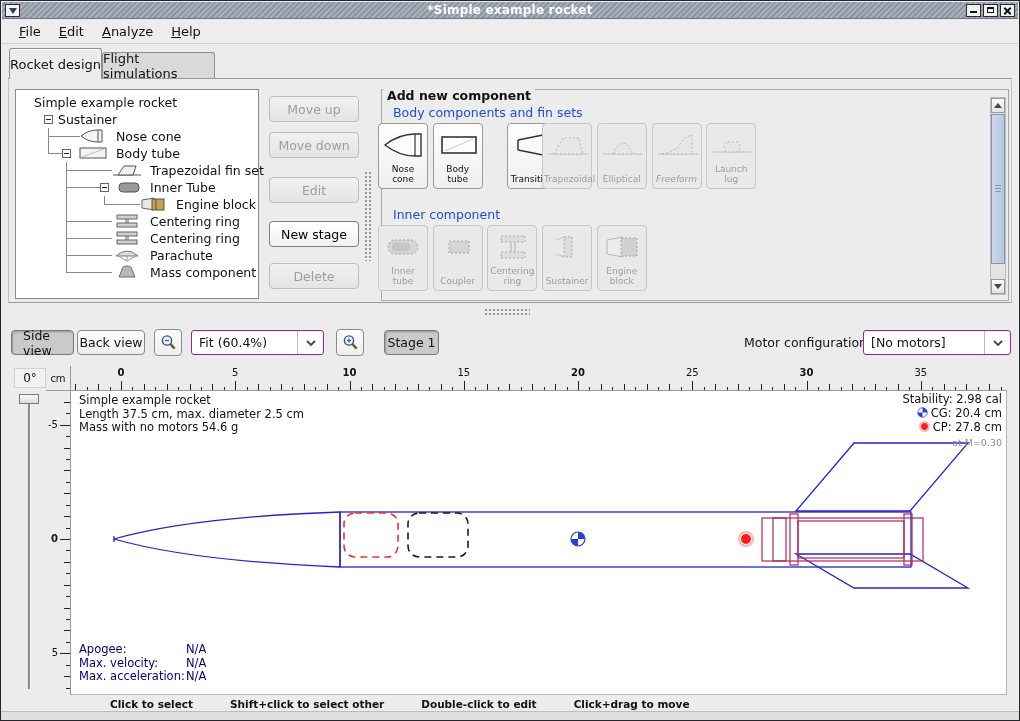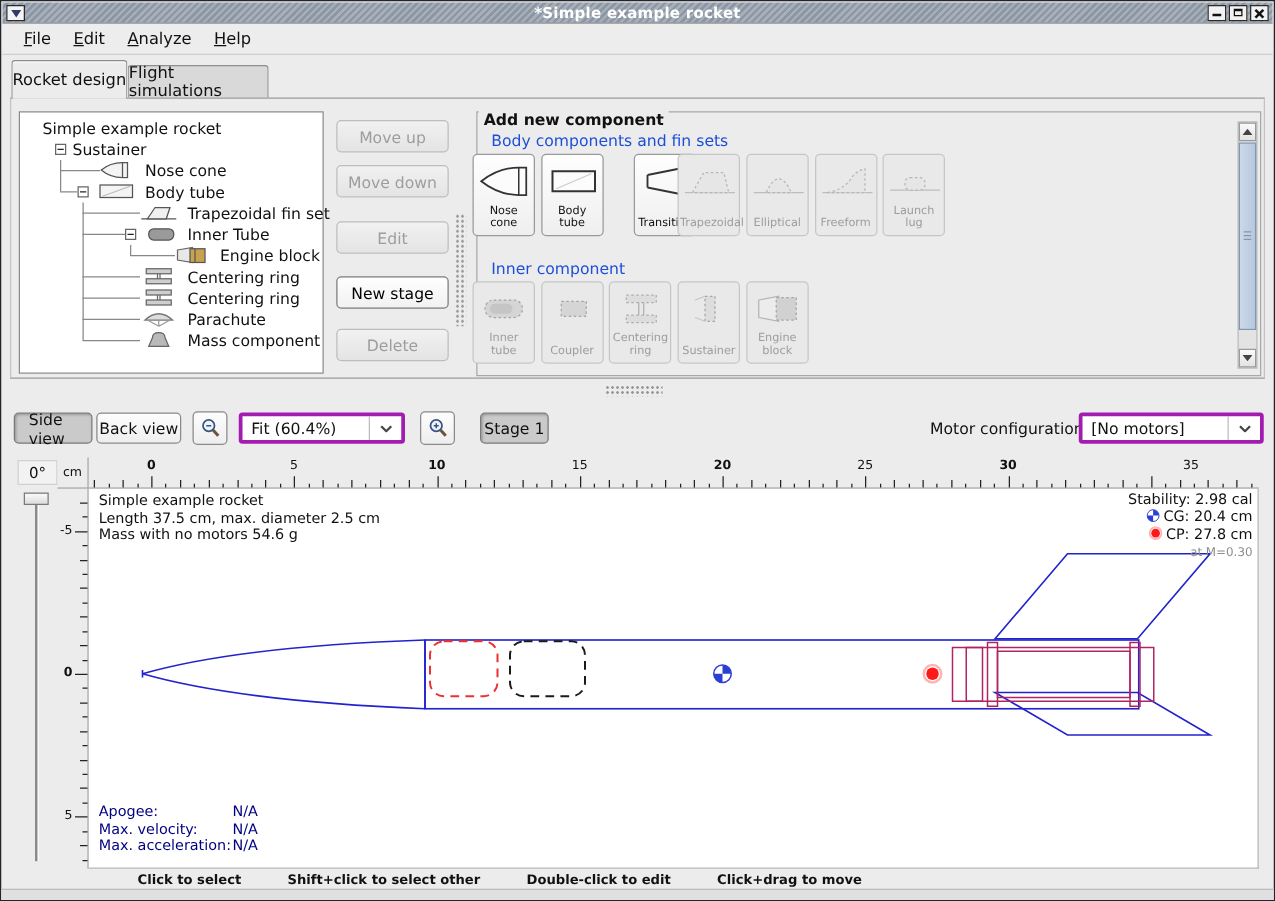--- a/index.html
+++ b/index.html
@@ -81,21 +81,21 @@
   .dots { background-image:radial-gradient(#9a9a9a 1px, transparent 1.2px); background-size:4px 4px; }
   .split-v { position:absolute; left:363px; top:170px; width:9px; height:90px; }
   .split-h { position:absolute; left:483px; top:307px; width:46px; height:9px; }
 
   
   .toolbar { position:absolute; left:7px; right:7px; top:322px; height:36px; background:#ececec; }
   .tb-btn { position:absolute; height:25px; border-radius:4px; font-size:12.5px; color:#111;
     display:flex; align-items:center; justify-content:center; }
   .tb-btn.normal { background:linear-gradient(#fdfdfd,#eeeeee); border:1px solid #8a8a8a; }
   .tb-btn.pressed { background:#cacaca; border:1px solid #7a7a7a; box-shadow:inset 1px 1px 2px rgba(0,0,0,.25); }
-  .combo { position:absolute; height:25px; background:#fff; border:3px solid #a21caf; border-radius:3px;
+  .combo { position:absolute; height:25px; background:#fff; border:1px solid #a21caf; border-radius:3px;
     font-size:12.5px; color:#111; display:flex; align-items:center; }
   .combo .val { padding-left:7px; flex:1; white-space:nowrap; }
   .combo .chev { width:26px; align-self:stretch; border-left:1px solid #bdbdbd; display:flex; align-items:center; justify-content:center; }
   .tb-label { position:absolute; font-size:12.5px; color:#111; }
 
   
   .figure-wrap { position:absolute; left:7px; right:7px; top:360px; height:335px; background:#ececec; }
   .rot-label { position:absolute; left:6px; top:7px; width:32px; height:20px; border:1px solid #d0d0d0;
     background:#f2f2f2; font-size:12px; color:#111; display:flex; align-items:center; justify-content:center; }
   .slider-track { position:absolute; left:20px; top:43px; width:2px; height:285px;
@@ -291,21 +291,21 @@
           </svg></div>
         <div class="clabel">Trapezoidal</div>
       </div>
       <div class="comp-btn disabled" style="left: 218.8px;">
         <div class="cicon"><svg width="44" height="30" viewBox="0 0 44 30">
             <line x1="2" y1="24" x2="42" y2="24" stroke="#888"></line>
             <path d="M12,24 Q22,2 32,24 Z" fill="#e3e3e3" stroke="#777" stroke-dasharray="2 2"></path>
           </svg></div>
         <div class="clabel">Elliptical</div>
       </div>
-      <div class="comp-btn disabled" style="left: 273.5px;">
+      <div class="comp-btn disabled" style="left: 273.5px; font-style: italic;">
         <div class="cicon"><svg width="44" height="30" viewBox="0 0 44 30">
             <line x1="2" y1="24" x2="42" y2="24" stroke="#888"></line>
             <path d="M6,24 Q18,22 24,14 Q28,7 36,5 L36,24 Z" fill="#e3e3e3" stroke="#777" stroke-dasharray="2 2"></path>
           </svg></div>
         <div class="clabel">Freeform</div>
       </div>
       <div class="comp-btn disabled" style="left: 328.2px;">
         <div class="cicon"><svg width="44" height="30" viewBox="0 0 44 30">
             <line x1="2" y1="22" x2="42" y2="22" stroke="#888"></line>
             <rect x="14" y="12" width="16" height="10" rx="4" fill="#e3e3e3" stroke="#777" stroke-dasharray="2 2"></rect>
@@ -499,21 +499,21 @@
         <div class="tick-h" style="left: 906.875px; height: 3.5px;"></div>
         <div class="tick-h" style="left: 918.3px; height: 6px;"></div>
         <div class="tick-h" style="left: 929.725px; height: 3.5px;"></div>
         <div class="rlabel bold" style="left: 50px;">0</div>
         <div class="rlabel" style="left: 164.25px;">5</div>
         <div class="rlabel bold" style="left: 278.5px;">10</div>
         <div class="rlabel" style="left: 392.75px;">15</div>
         <div class="rlabel bold" style="left: 507px;">20</div>
         <div class="rlabel" style="left: 621.25px;">25</div>
         <div class="rlabel bold" style="left: 735.5px;">30</div>
-        <div class="rlabel" style="left: 849.75px; margin-left: 32px;">35</div>
+        <div class="rlabel" style="left: 849.75px;">35</div>
       </div>
     <div class="vruler" id="vruler">
         <div class="tick-v" style="top: 10.9px; width: 6px;"></div>
         <div class="tick-v" style="top: 22.325px; width: 4px;"></div>
         <div class="tick-v" style="top: 33.75px; width: 10px;"></div>
         <div class="tick-v" style="top: 45.175px; width: 4px;"></div>
         <div class="tick-v" style="top: 56.6px; width: 6px;"></div>
         <div class="tick-v" style="top: 68.025px; width: 4px;"></div>
         <div class="tick-v" style="top: 79.45px; width: 6px;"></div>
         <div class="tick-v" style="top: 90.875px; width: 4px;"></div>

